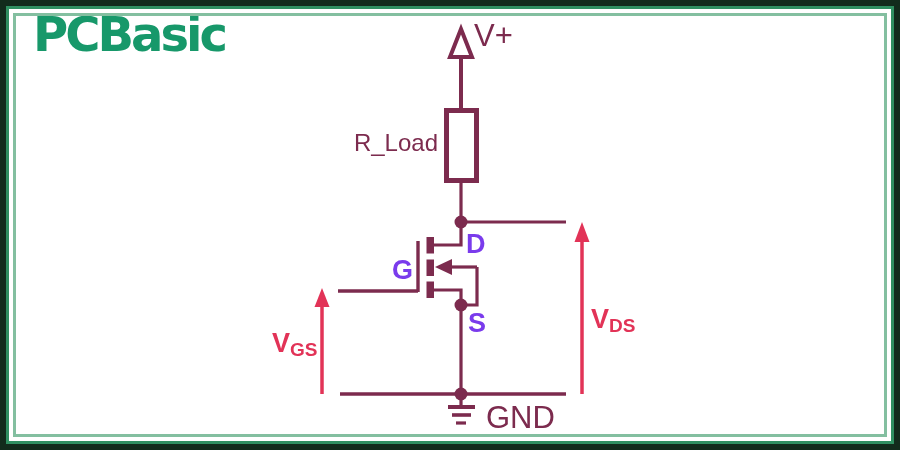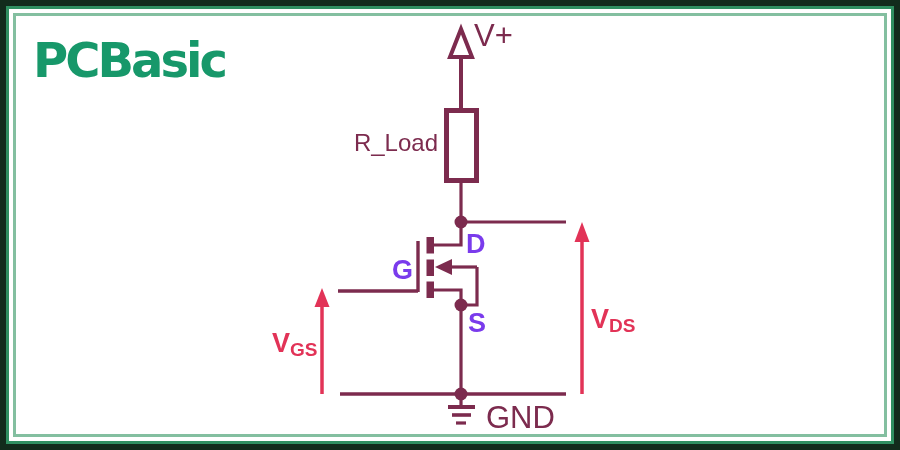--- a/index.html
+++ b/index.html
@@ -11,21 +11,20 @@
   .frame-outer{position:absolute;inset:0;border:6px solid #122b1c;pointer-events:none;box-sizing:border-box;}
   .frame-mid{position:absolute;inset:6px;border:3px solid #2f8f61;pointer-events:none;box-sizing:border-box;}
   .frame-inner{position:absolute;inset:13px;border:3px solid #83bfa0;pointer-events:none;box-sizing:border-box;}
 
   .logo{
     position:absolute;left:33px;top:10px;
     font-family:"DejaVu Sans", sans-serif;
     font-weight:bold;font-size:48px;line-height:1;
     color:#17986a;letter-spacing:-3px;
     user-select:none;
-    margin-top:26px;
   }
 
   svg{position:absolute;left:0;top:0;}
   .wire{stroke:#7c2b4e;fill:none;}
   .wirefill{fill:#7c2b4e;stroke:none;}
   .schem-label{fill:#7c2b4e;font-family:"Liberation Sans",sans-serif;font-weight:400;}
   .term-label{fill:#7a3bec;font-family:"Liberation Sans",sans-serif;font-weight:700;font-size:27px;}
   .probe{stroke:#e23357;fill:none;}
   .probefill{fill:#e23357;stroke:none;}
   .probe-label{fill:#e23357;font-family:"Liberation Sans",sans-serif;font-weight:700;font-size:27px;}

